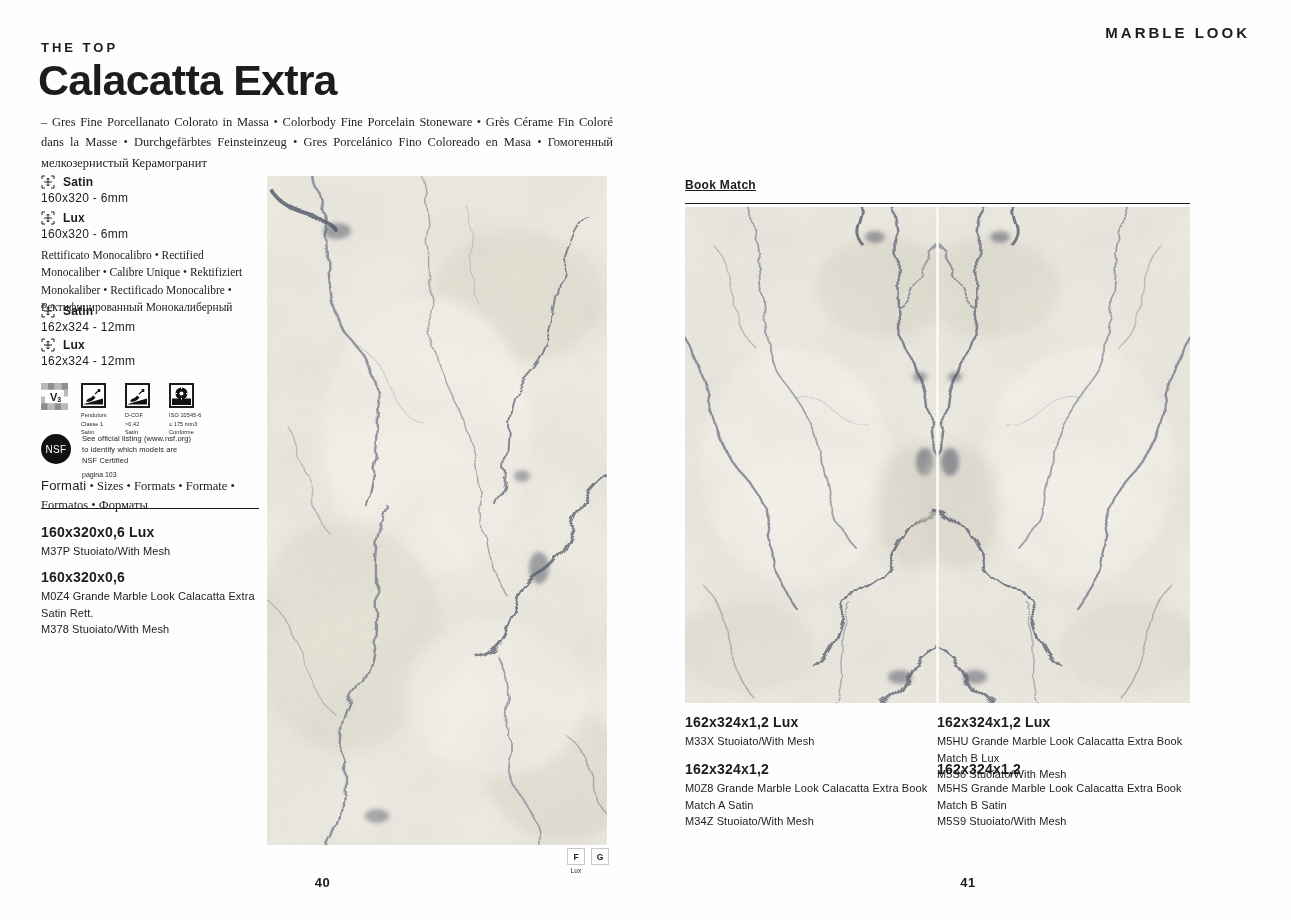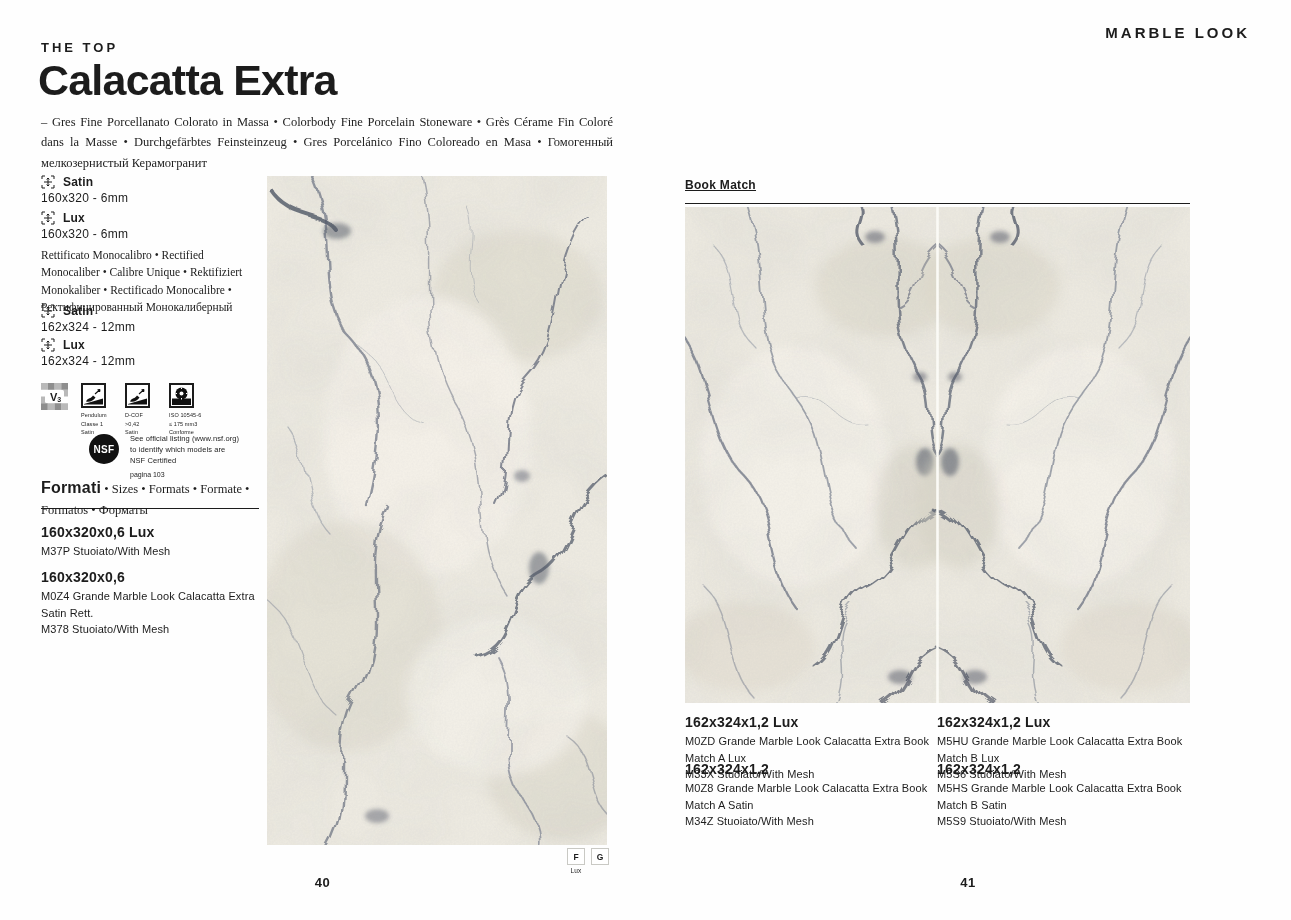--- a/index.html
+++ b/index.html
@@ -22,26 +22,26 @@
   .finish-size{font-size:12px;letter-spacing:.3px;margin-top:2px;}
   .note{width:218px;font-size:11.5px;line-height:1.5;color:#222;}
 
   .badge-row{left:41px;top:383px;display:flex;gap:10px;align-items:flex-start;}
   .badge{display:flex;flex-direction:column;align-items:flex-start;width:34px;}
   .badge-box{width:23px;height:23px;border:1px solid #1c1c1c;background:#fff;display:block;}
   .badge-caption{font-size:5.5px;line-height:1.55;margin-top:3px;white-space:pre-line;letter-spacing:.1px;}
   .v3-box{width:27px;height:27px;}
 
   .nsf-row{left:41px;top:434px;display:flex;gap:11px;}
-  .nsf-circle{width:30px;height:30px;border-radius:50%;background:#111;color:#fff;display:flex;align-items:center;justify-content:center;font-weight:700;font-size:10px;letter-spacing:.3px;flex:0 0 auto;margin-left:48px;}
+  .nsf-circle{width:30px;height:30px;border-radius:50%;background:#111;color:#fff;display:flex;align-items:center;justify-content:center;font-weight:400;font-size:10px;letter-spacing:.3px;flex:0 0 auto;}
   .nsf-note{font-size:7.5px;line-height:1.45;white-space:pre-line;letter-spacing:.1px;}
   .nsf-page{font-size:7px;margin-top:4px;}
 
   .formats-heading{left:41px;top:476px;width:218px;font-size:12.5px;line-height:1.55;}
-  .formats-heading b{font-family:"Liberation Sans",sans-serif;font-weight:700;font-size:16px;letter-spacing:.2px;}
+  .formats-heading b{font-family:"Liberation Sans",sans-serif;font-weight:400;font-size:13px;letter-spacing:.2px;}
   .rule{height:1px;background:#1c1c1c;}
 
   .product .p-size{font-size:14px;font-weight:700;letter-spacing:.2px;margin-bottom:3px;}
   .product .p-line{font-size:11px;line-height:1.5;letter-spacing:.1px;}
 
   .figure{background:#ebe8df;}
   .swatch{width:16px;height:15px;border:1px solid #c9c9c4;background:#fff;display:flex;align-items:center;justify-content:center;font-size:8.5px;font-weight:700;}
   .swatch-caption{font-size:6.5px;text-align:center;margin-top:2px;letter-spacing:.2px;}
 
   .page-num{font-size:13px;font-weight:700;letter-spacing:.5px;text-align:center;}
@@ -299,21 +299,20 @@
       <ellipse cx="215" cy="470" rx="12" ry="7" opacity="0.5"></ellipse>
     </g>
     <rect width="253" height="496" fill="#fff" filter="url(#grain)" opacity="0.5"></rect>
   </g>
   <use href="#bmhalf" transform="translate(505,0) scale(-1,1)"></use>
   <rect x="251.2" y="0" width="2.6" height="496" fill="#fbfaf6"></rect>
 </svg>
 
 <div class="abs product" style="left:685px;top:714px;width:250px;">
   <div class="p-size">162x324x1,2 Lux</div>
-  <div class="p-line">M0ZD Grande Marble Look Calacatta Extra Book Match A Lux</div>
   <div class="p-line">M33X Stuoiato/With Mesh</div>
 </div>
 <div class="abs product" style="left:685px;top:761px;width:250px;">
   <div class="p-size">162x324x1,2</div>
   <div class="p-line">M0Z8 Grande Marble Look Calacatta Extra Book Match A Satin</div>
   <div class="p-line">M34Z Stuoiato/With Mesh</div>
 </div>
 
 <div class="abs product" style="left:937px;top:714px;width:250px;">
   <div class="p-size">162x324x1,2 Lux</div>

